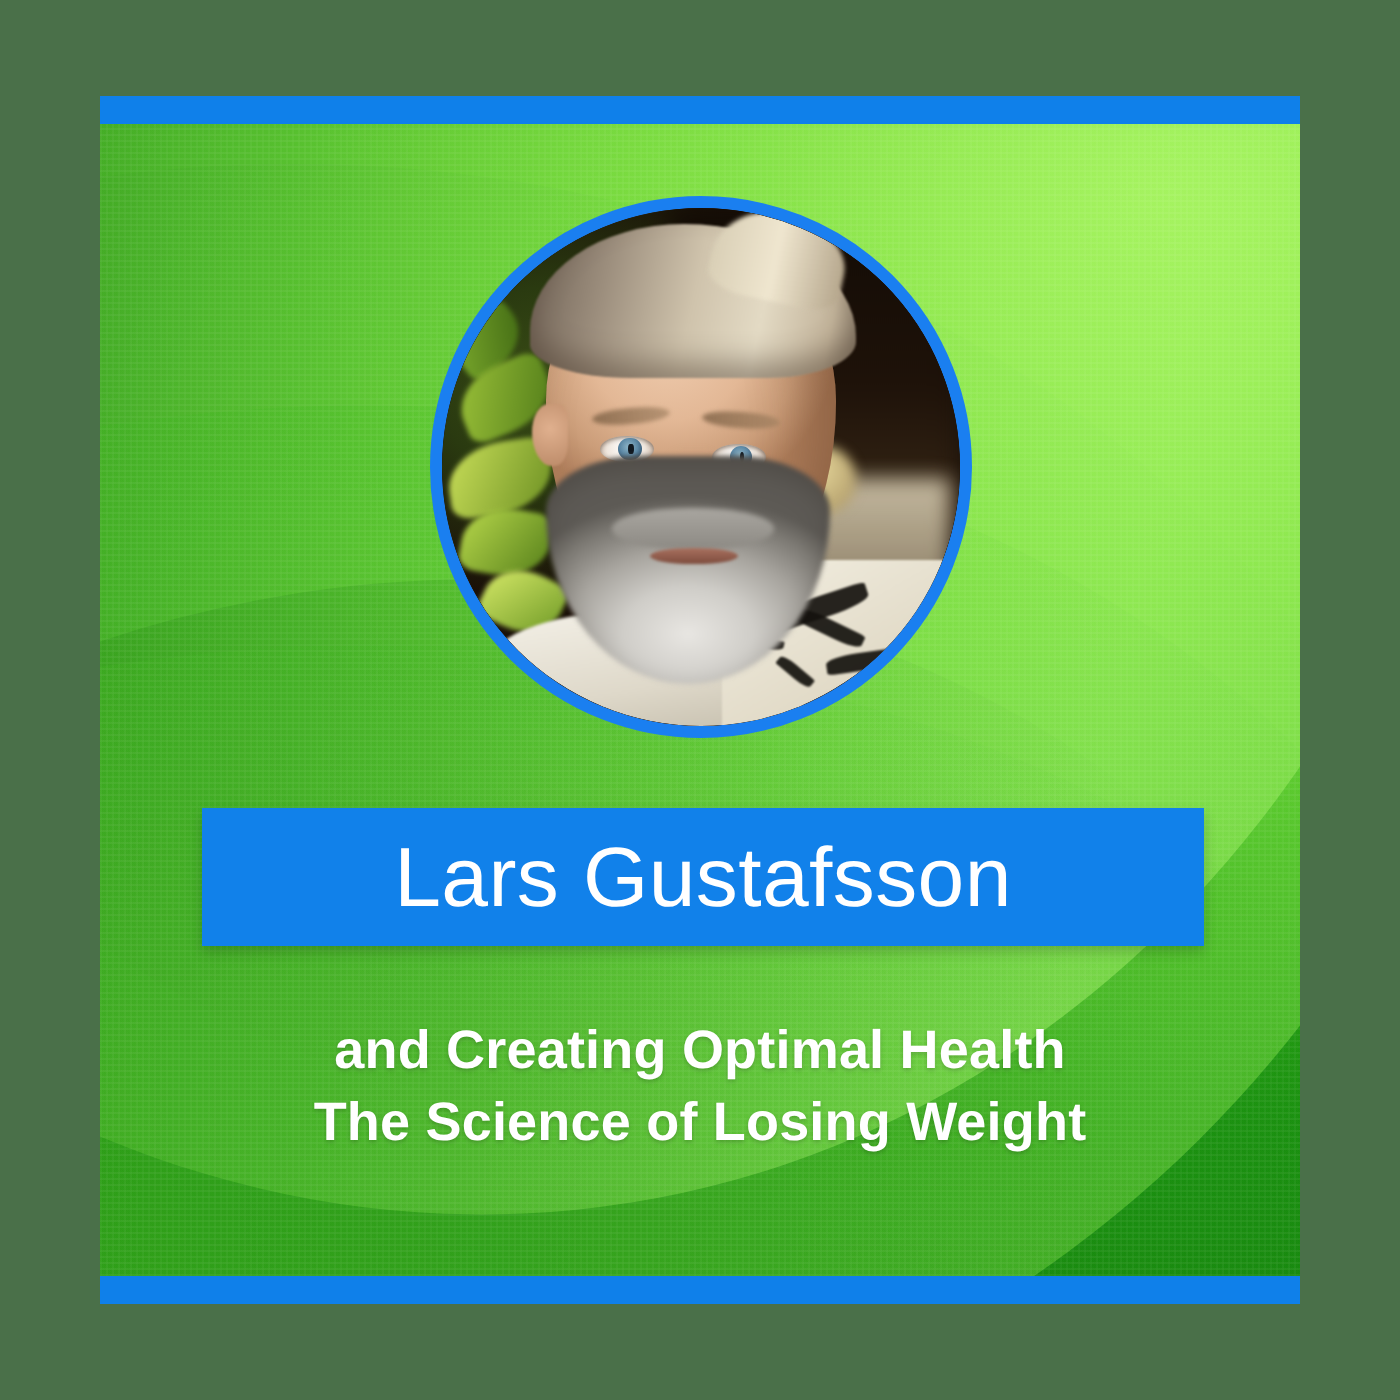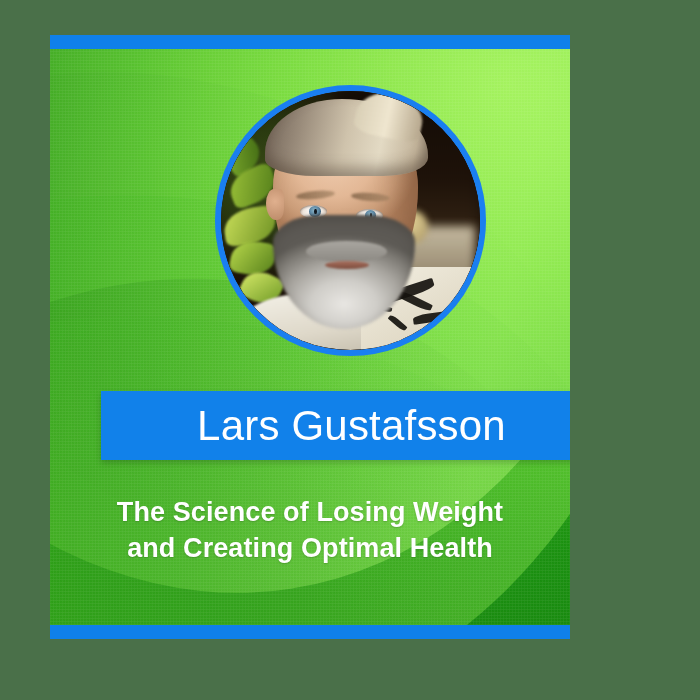--- a/index.html
+++ b/index.html
@@ -19,22 +19,22 @@
     position: relative;
     width: 700px;
     height: 700px;
     background: #4a7049;
   }
 
   
   .card {
     position: absolute;
     left: 50px;
-    top: 35px;
-    width: 520px;
+    top: 48px;
+    width: 600px;
     height: 604px;
     overflow: hidden;
     background: #000000;
   }
 
   .bar {
     position: absolute;
     left: 0;
     width: 100%;
     height: 14px;
@@ -487,20 +487,20 @@
         <div class="moustache"></div>
         <div class="mouth"></div>
       </div>
     </div>
 
     <div class="name-banner">
       <span class="name-text">Lars Gustafsson</span>
     </div>
 
     <div class="subtitle">
+      <span class="subtitle-line">and Creating Optimal Health</span>
       <span class="subtitle-line">The Science of Losing Weight</span>
-      <span class="subtitle-line">and Creating Optimal Health</span>
     </div>
 
     <div class="bar bar-bottom"></div>
 
   </div>
 </div>
 
 </body></html>

